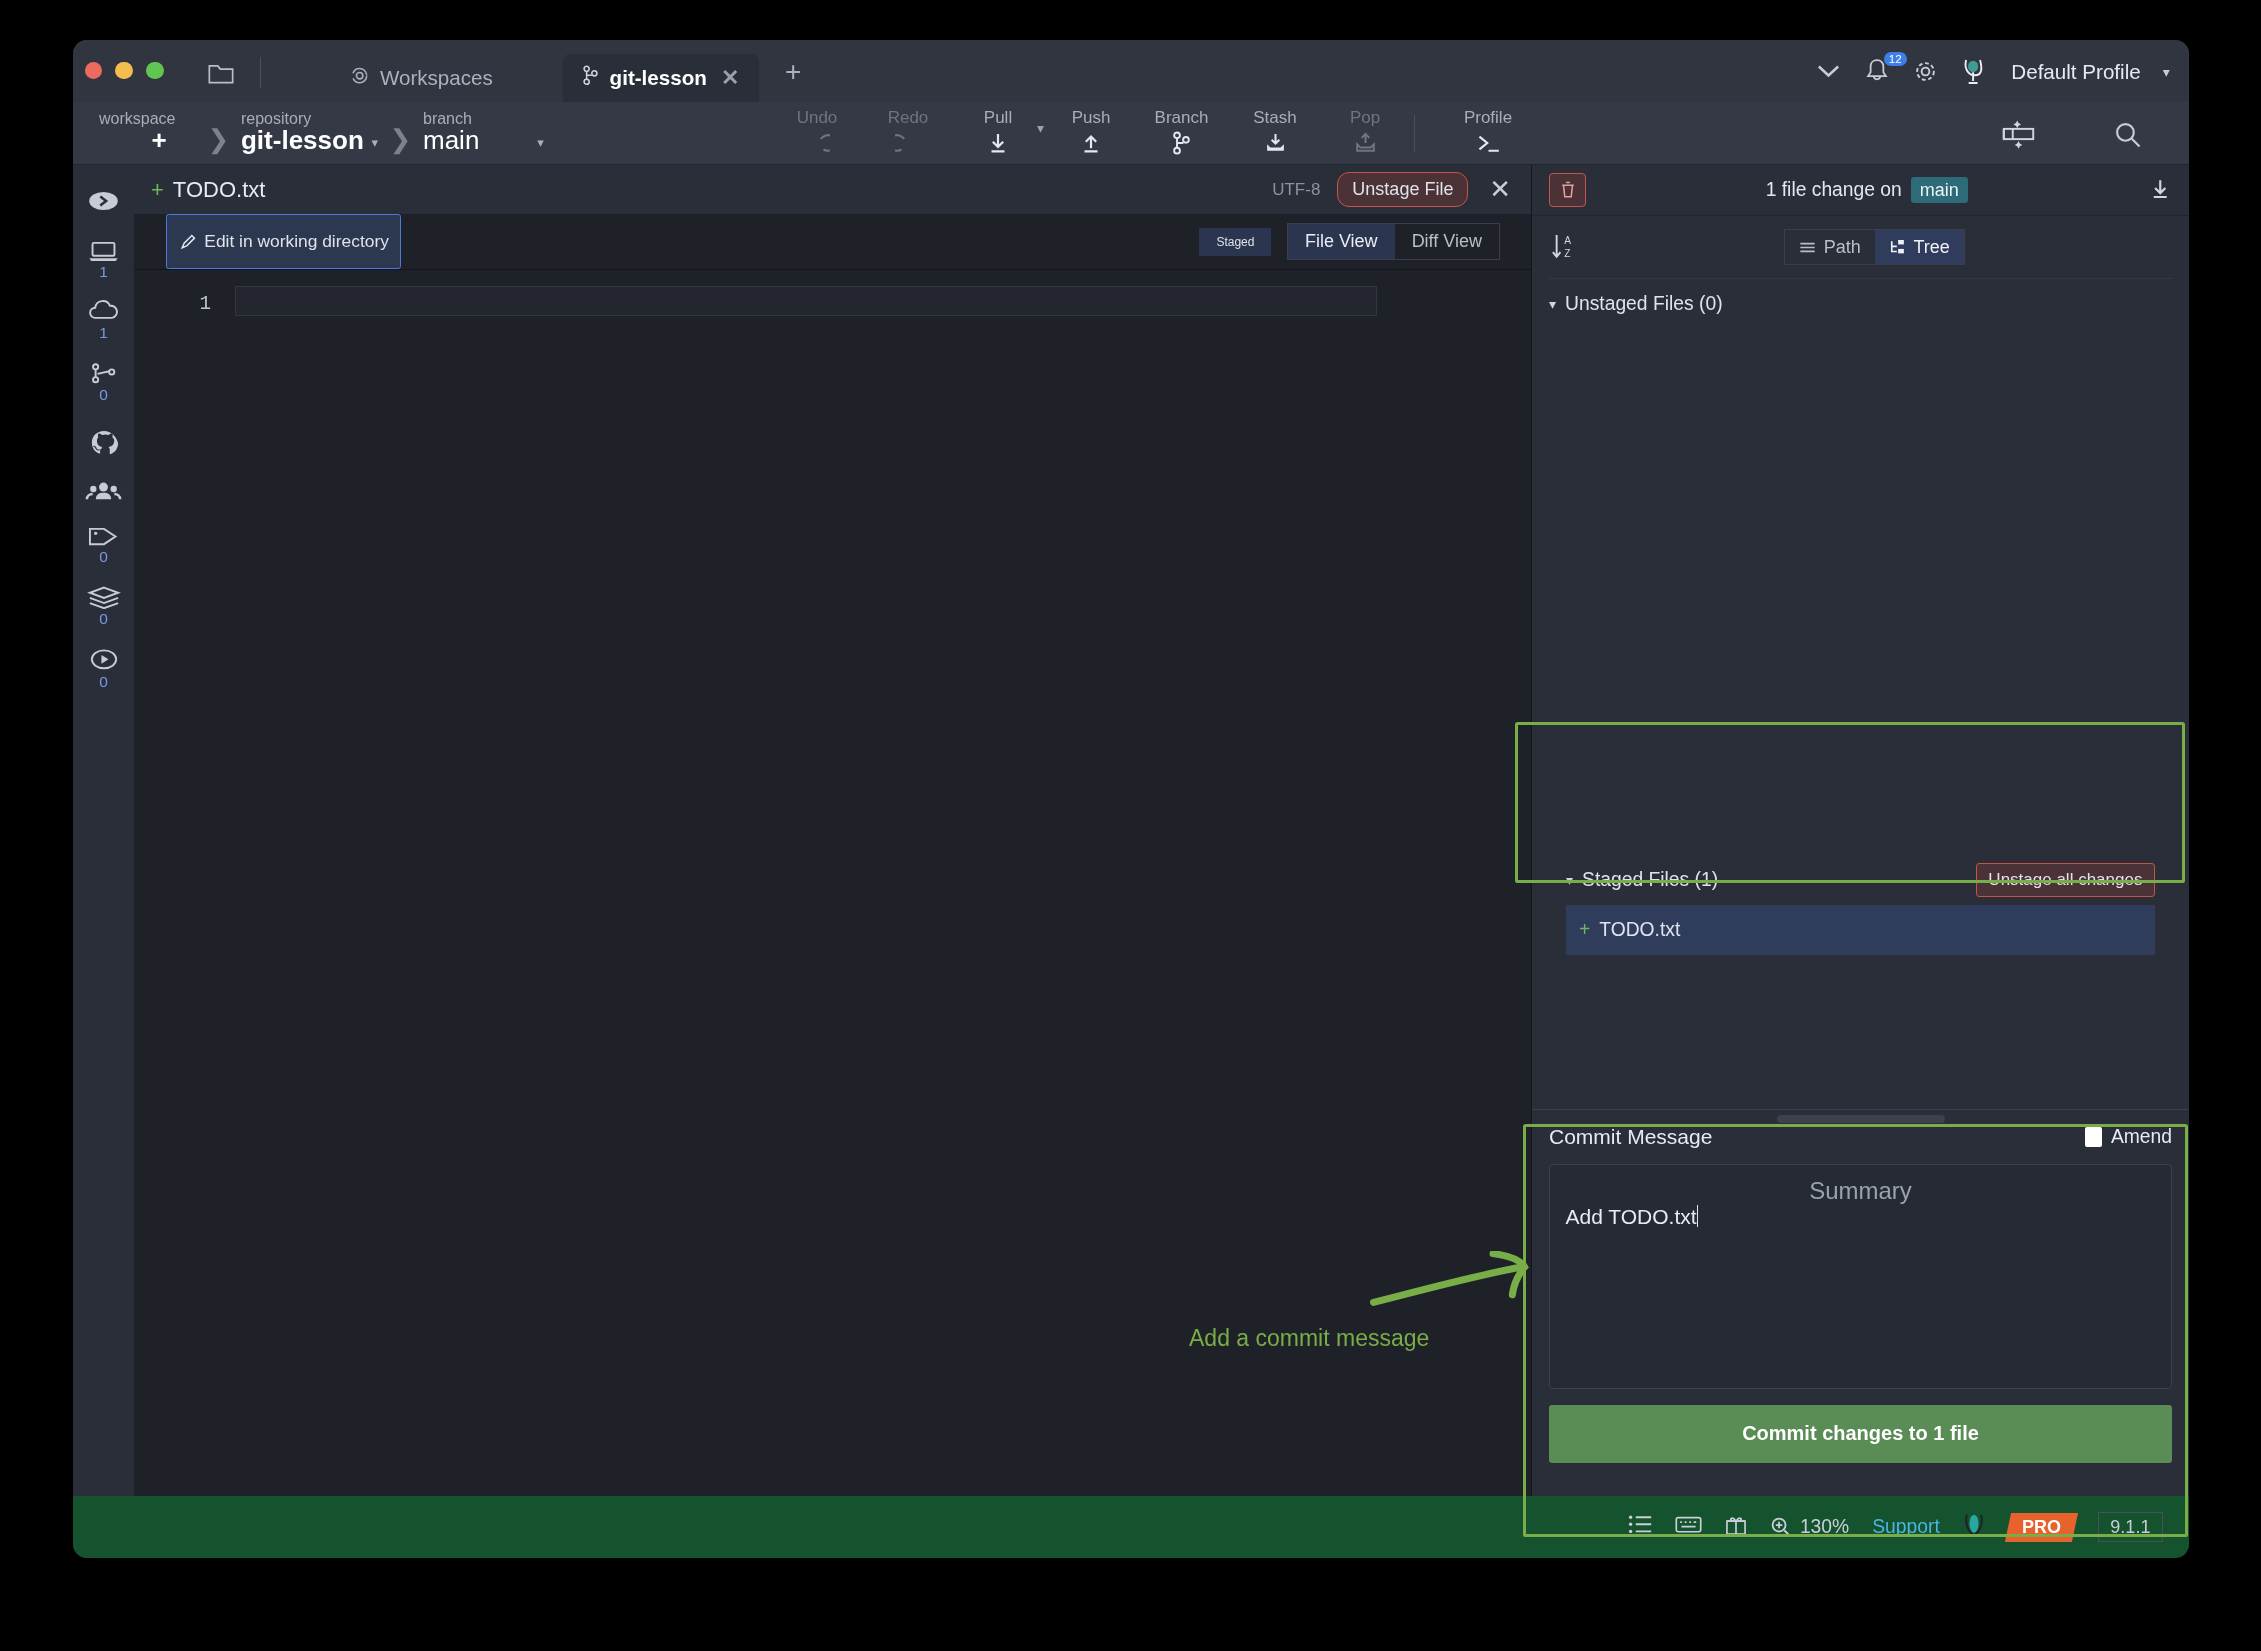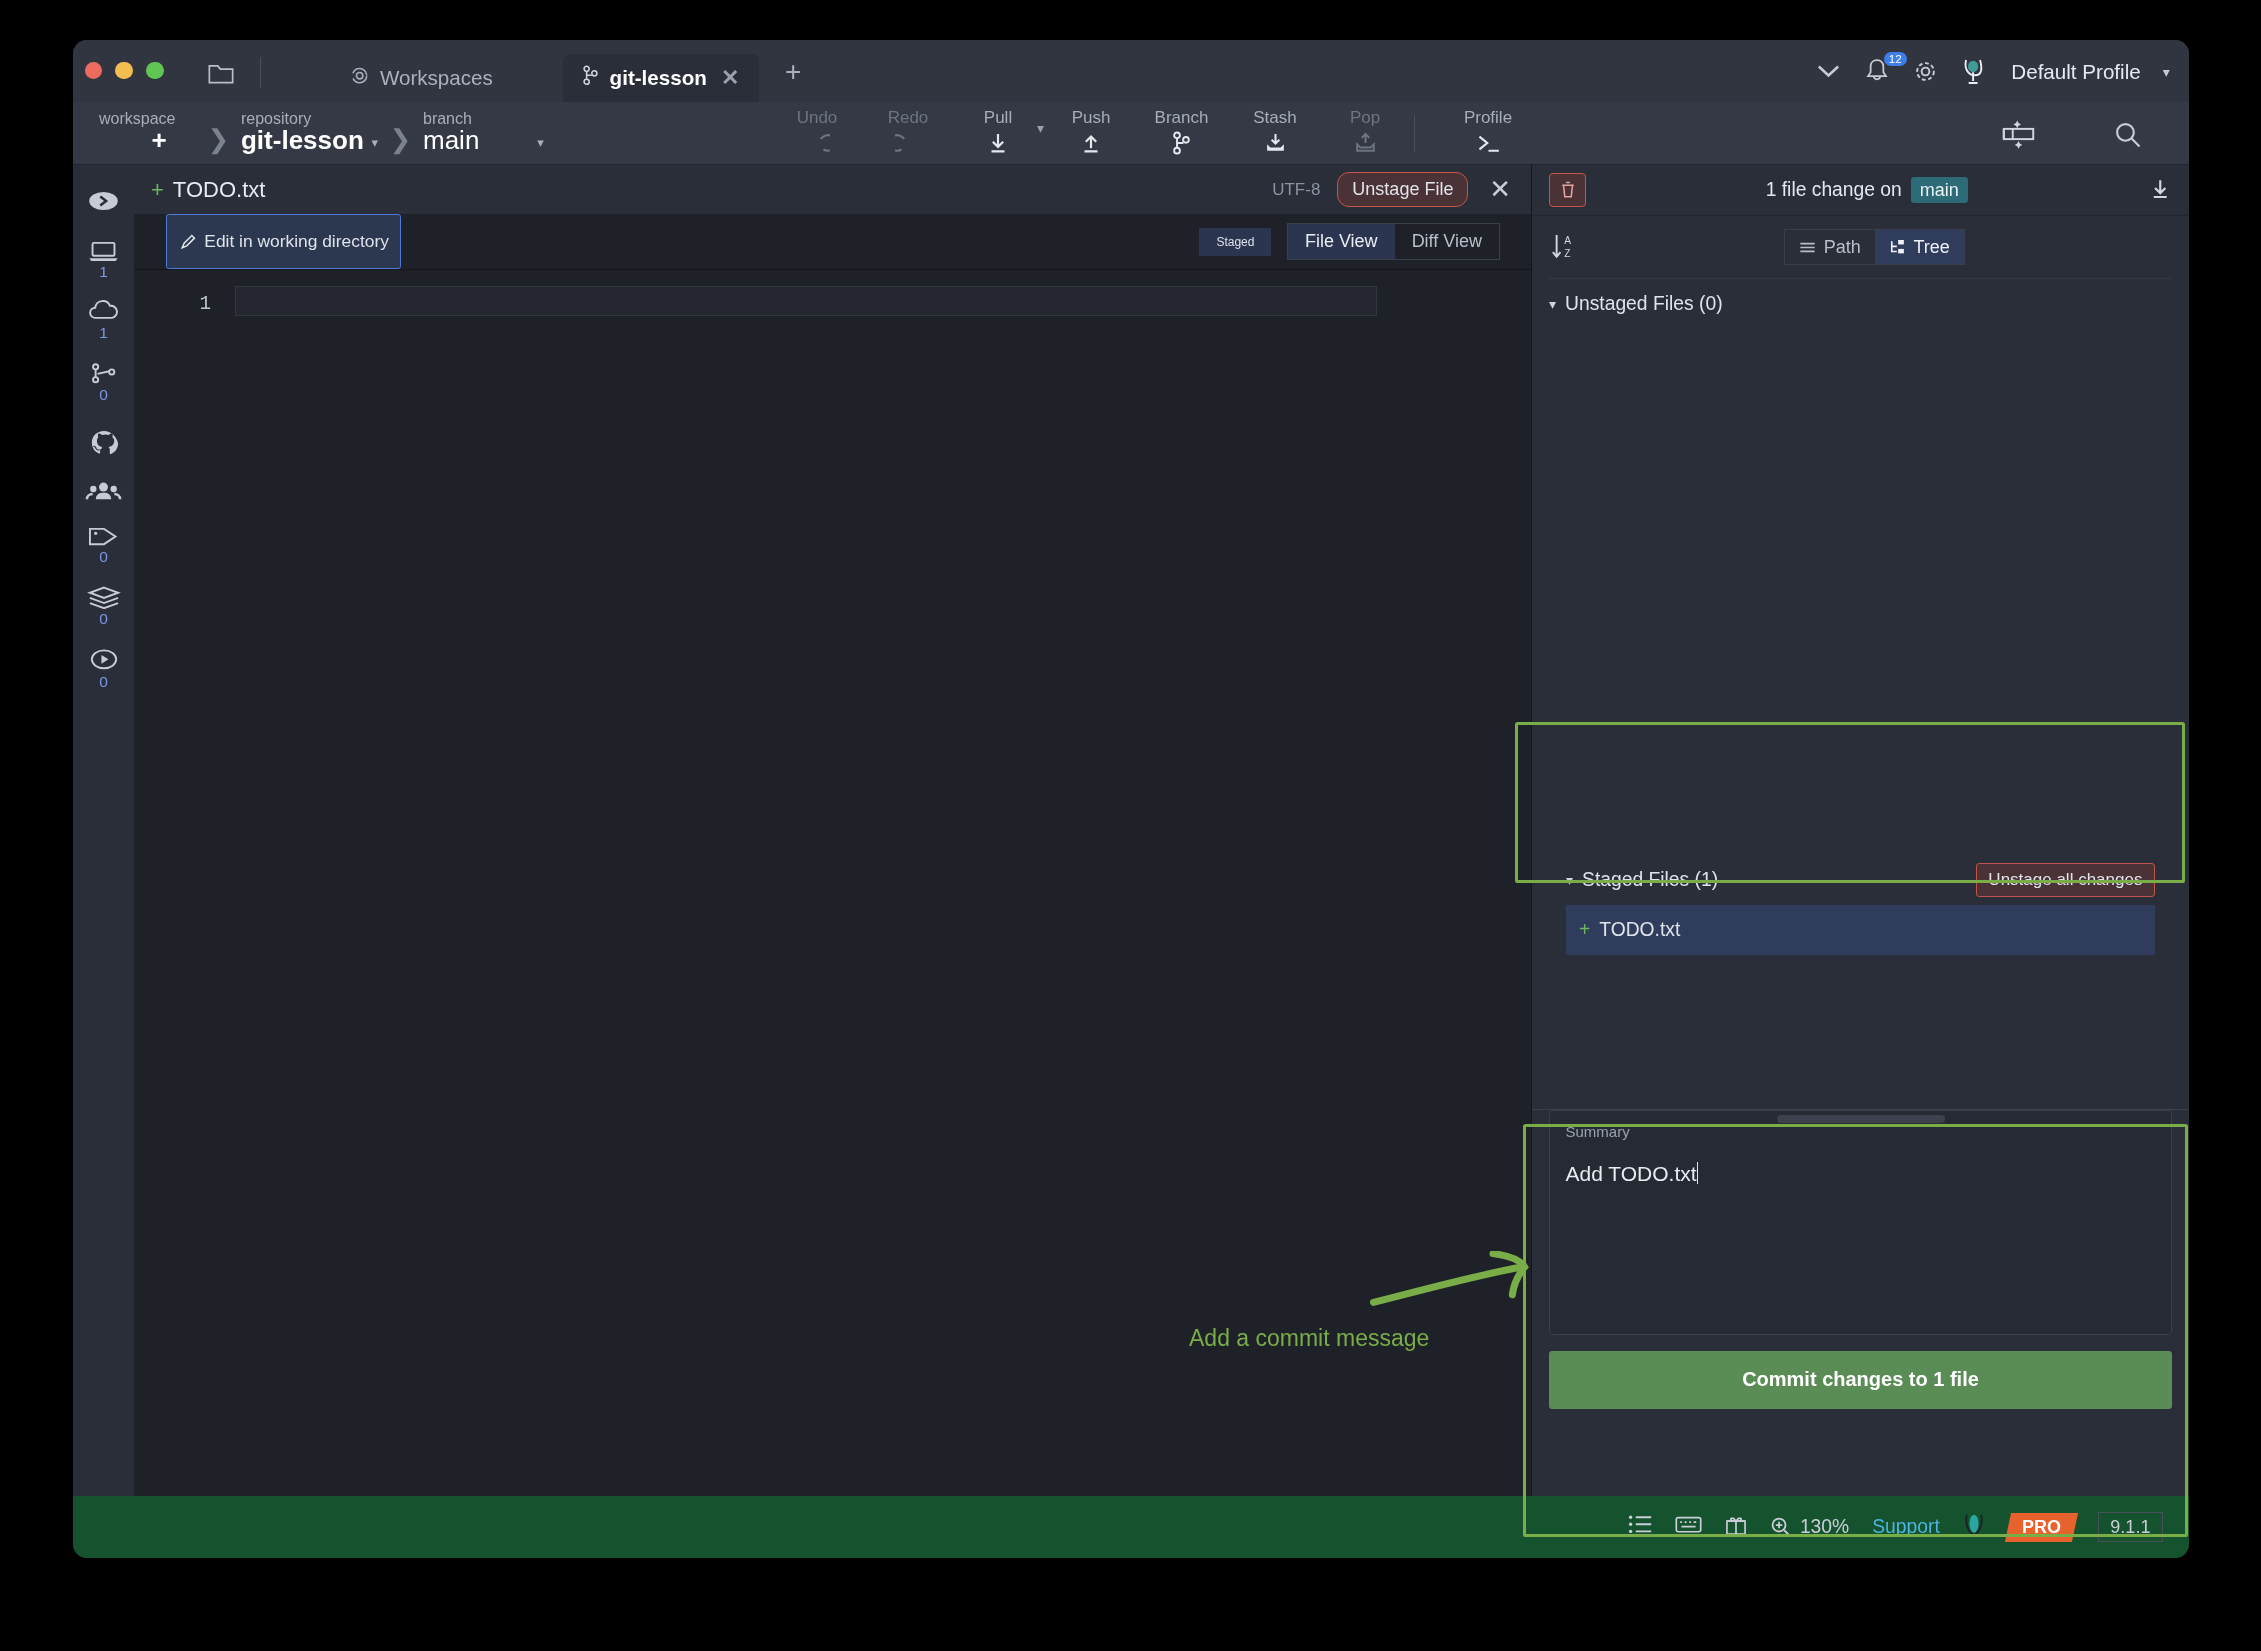--- a/index.html
+++ b/index.html
@@ -87,21 +87,21 @@
   .unstage-all{margin-left:auto;border:0.6px solid #c4554a;background:#4a3236;color:#dfe3ea;font-size:17px;padding:5.8px 11.6px;border-radius:3.2px;}
   .filerow{height:50px;background:#2f3c5c;display:flex;align-items:center;padding:0 13px;font-size:19.3px;color:#dfe4ec;}
 
   .commitpanel{position:absolute;left:0;right:0;bottom:0;height:387px;background:#2a2e38;border-top:0.6px solid #3b404c;}
   .grip{position:absolute;left:50%;transform:translateX(-50%);top:5.2px;width:168px;height:7.7px;background:#3c414d;border-radius:5.2px;}
   .cmhead{height:54px;display:flex;align-items:center;padding:0 17px;}
   .cmtitle{font-size:21px;color:#e6eaf1;}
   .amend{margin-left:auto;display:flex;align-items:center;gap:9px;font-size:19.3px;color:#e6eaf1;}
   .cbox{width:17px;height:19.3px;background:#fff;border-radius:1.9px;}
   .cmbox{margin:0 17px;height:200px;background:#262a33;border:0.6px solid #3b404c;border-radius:3.9px;padding:11.6px 15.5px;}
-  .ph{font-size:15px;color:#9aa1af;margin-bottom:22px;}
+  .ph{font-size:24px;color:#9aa1af;text-align:center;}
   .typed{font-size:21px;color:#e7ebf2;}
   .cursor{display:inline-block;width:1.3px;height:22px;background:#dfe3ea;vertical-align:-3.2px;}
   .commitbtn{margin:15.5px 17px 0 17px;height:58px;background:#5a8c56;border-radius:3.2px;display:flex;align-items:center;justify-content:center;color:#fff;font-size:20px;font-weight:bold;}
 
   
   .status{position:absolute;left:0;right:0;bottom:0;height:62px;background:#14532d;display:flex;align-items:center;justify-content:flex-end;gap:23px;padding-right:26px;color:#c9ced8;font-size:19.3px;}
   .support{color:#4cb4e0;}
   .pro{background:#e8622e;color:#fff;font-weight:bold;font-size:18px;padding:3.9px 14px;transform:skewX(-12deg);}
   .pro span{display:inline-block;transform:skewX(12deg);}
   .ver{border:0.6px solid #4a4f5c;padding:3.9px 11.6px;font-size:18px;color:#c9ced8;}
@@ -454,20 +454,27 @@
           </div>
           <div class="filerow">
             <span class="plusg" style="font-size:19.3px;">+</span>
             <span>TODO.txt</span>
           </div>
         </div>
       </div>
 
       <div class="commitpanel">
         <div class="grip"></div>
+        <div class="cmhead">
+          <span class="cmtitle">Commit Message</span>
+          <span class="amend">
+            <span class="cbox"></span>
+            <span>Amend</span>
+          </span>
+        </div>
         <div class="cmbox">
           <div class="ph">Summary</div>
           <div class="typed"><span>Add TODO.txt</span><span class="cursor"></span></div>
         </div>
         <div class="commitbtn">Commit changes to 1 file</div>
       </div>
     </div>
   </div>
 
   <div class="status">

